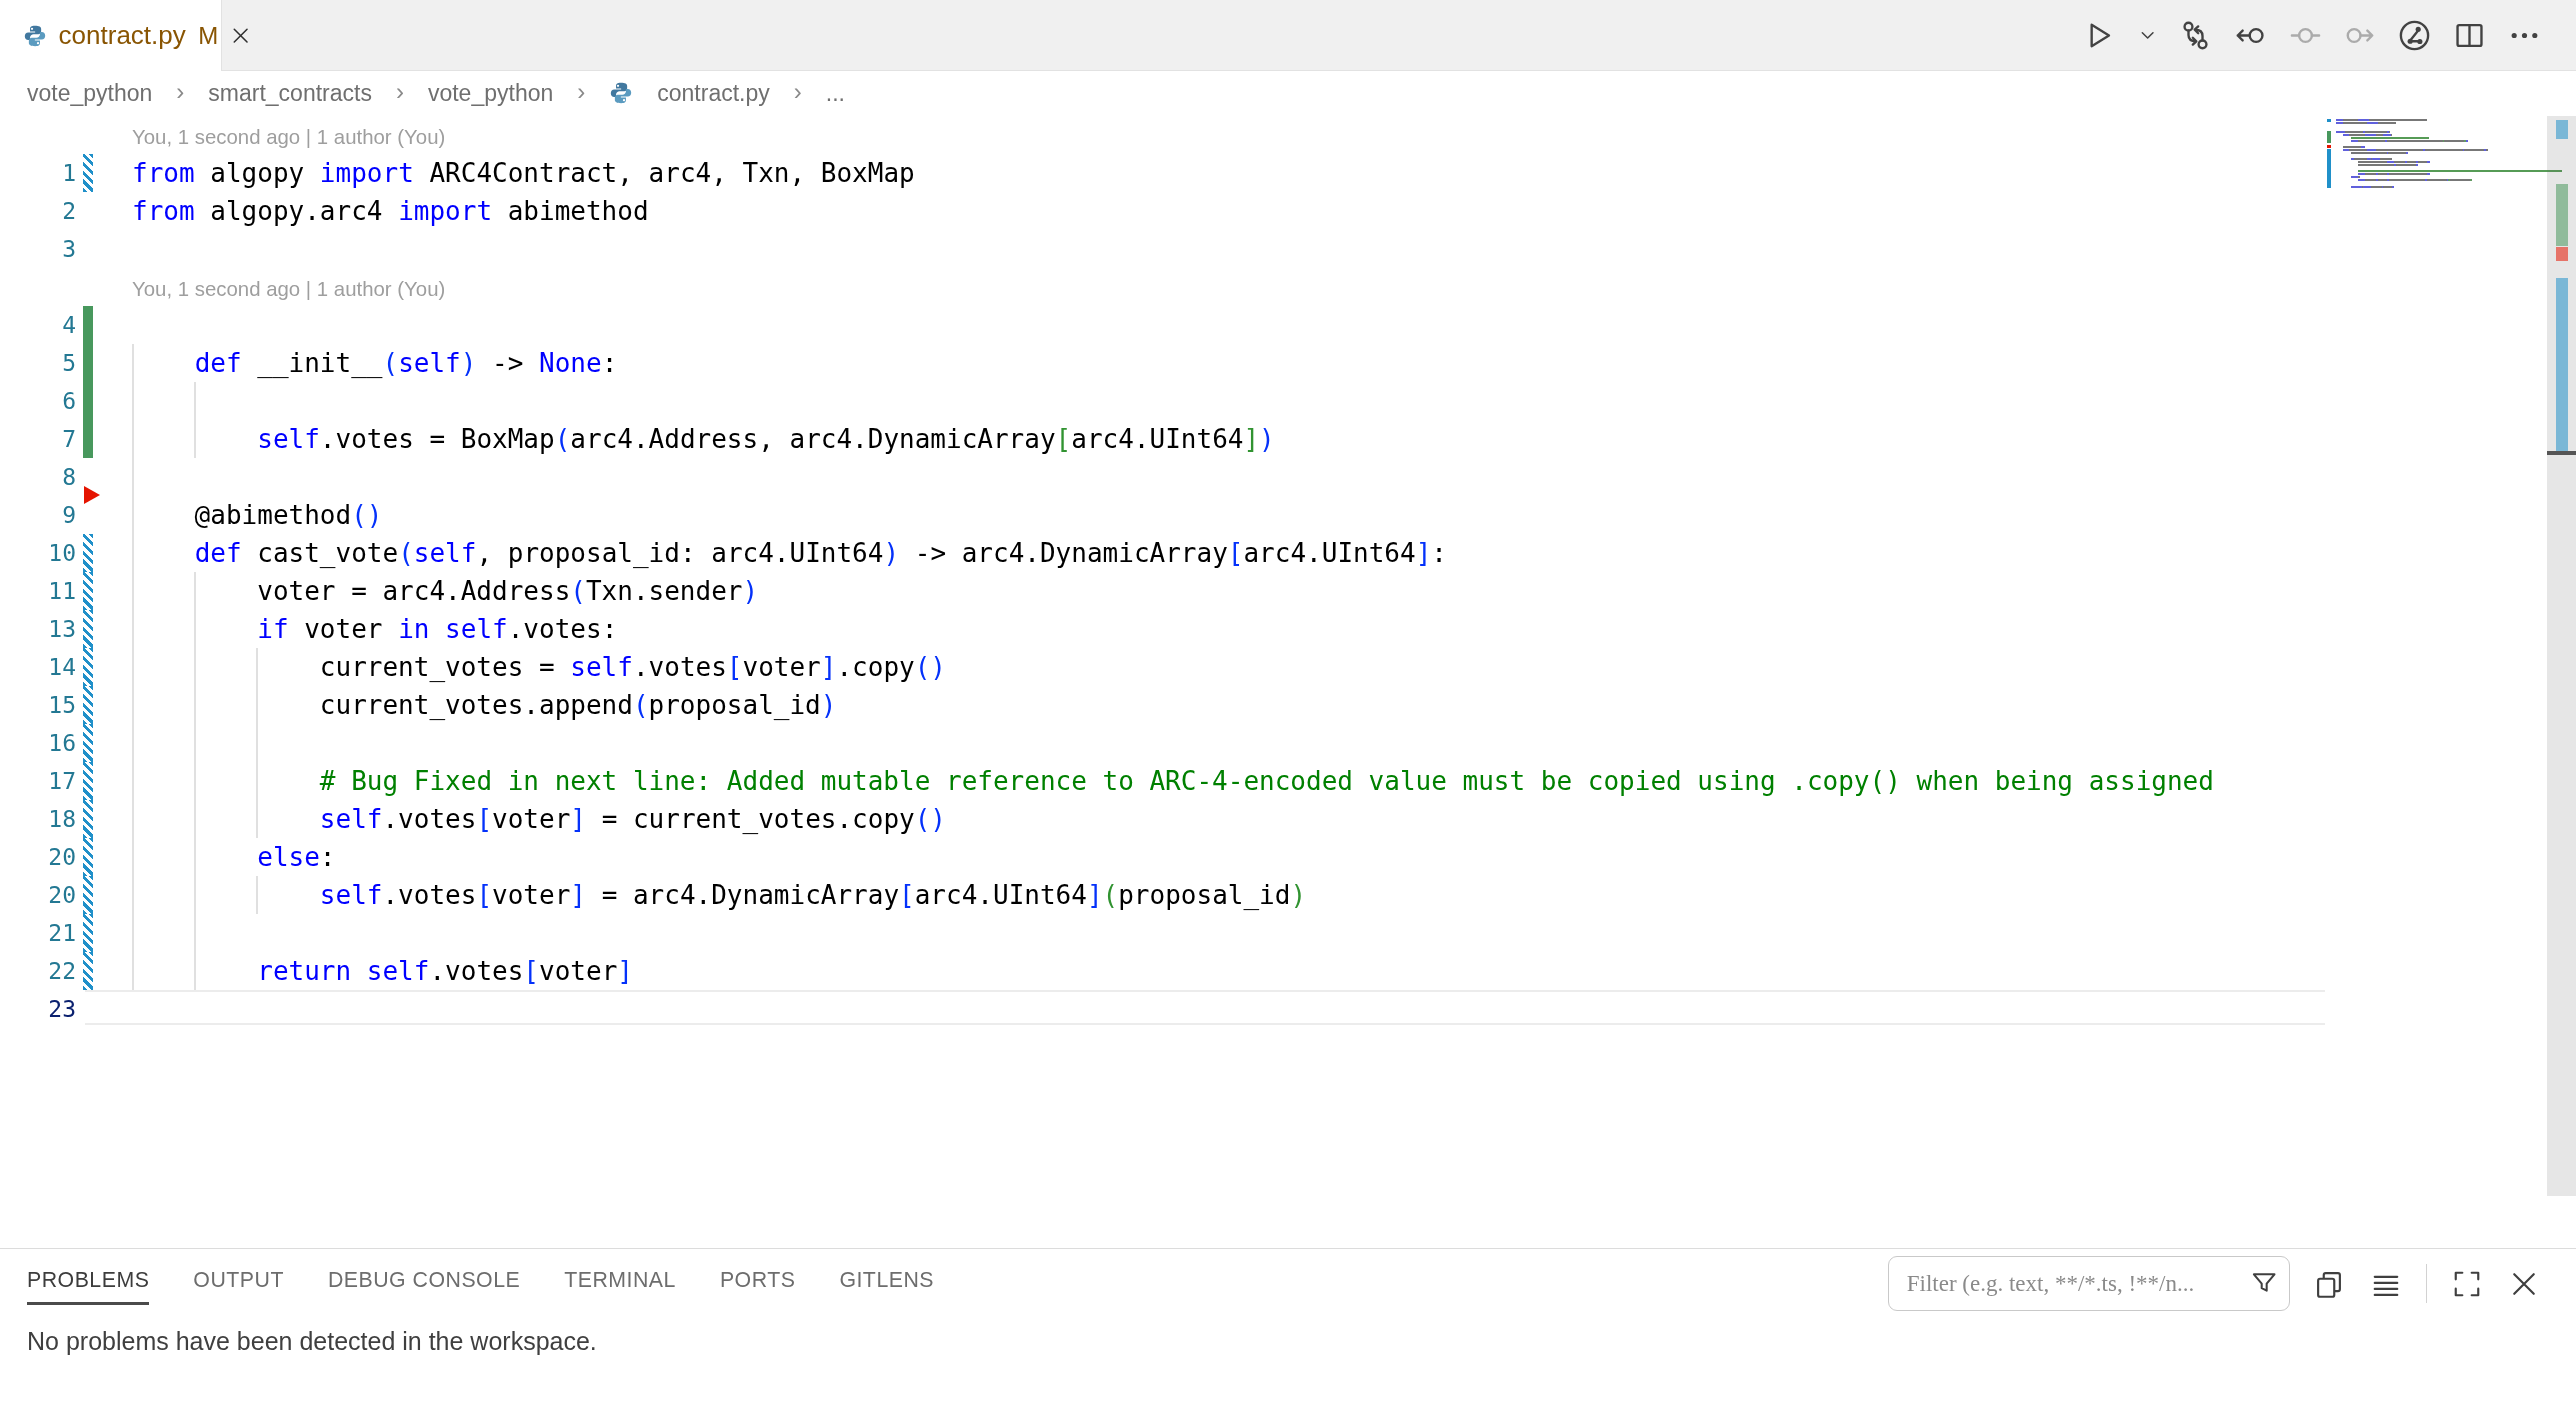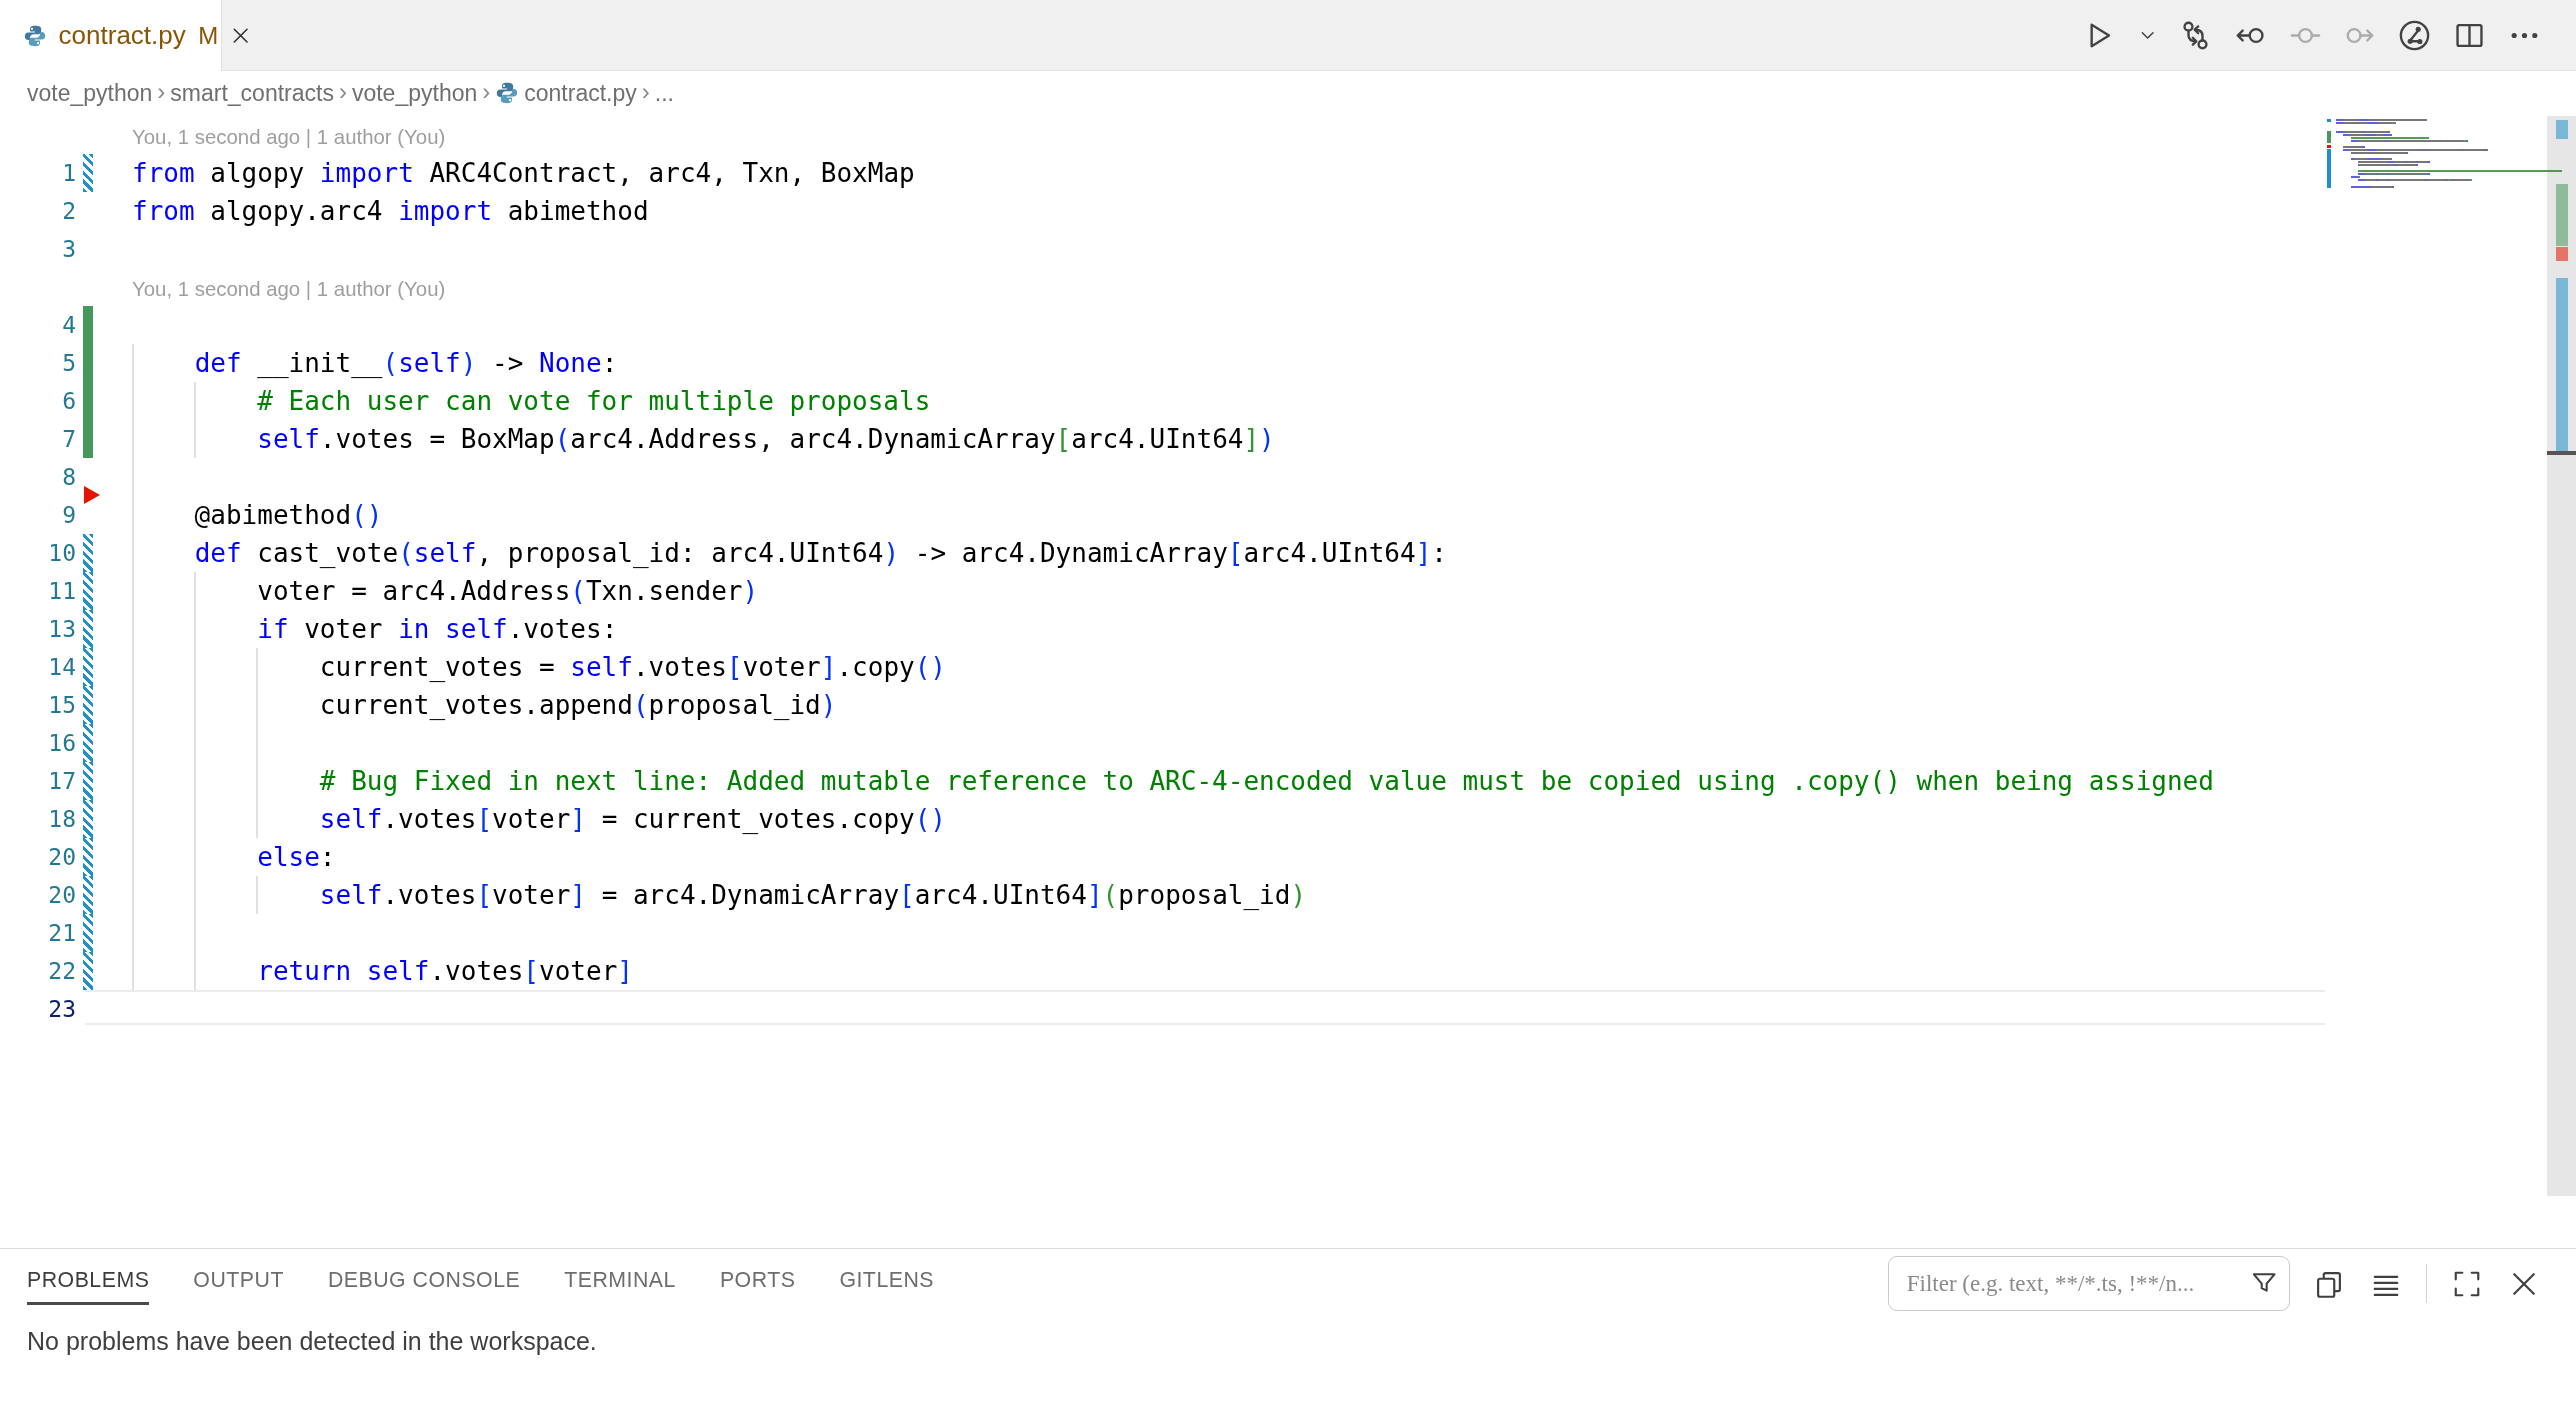--- a/index.html
+++ b/index.html
@@ -25,21 +25,21 @@
   .tab-close { margin-left: auto; width: 27px; height: 27px; color:#2f2f2f; display:flex; align-items:center; justify-content:center; cursor: pointer; }
   .tab-close svg { width: 21.3px; height: 21.3px; }
   .tab-actions { margin-left: auto; display: flex; align-items: center; padding-right: 34px; gap: 18.7px; }
   .icon-btn { width: 36px; height: 36px; display:flex; align-items:center; justify-content:center; color:#424242; cursor:pointer; }
   .icon-btn.small { width: 23px; }
   .icon-btn.disabled { color: #ababab; cursor: default; }
   .icon-btn svg { width: 33px; height: 33px; }
   .icon-btn.small svg { width: 21.3px; height: 21.3px; }
 
   
-  .breadcrumbs { height: 44px; display: flex; align-items: center; padding-left: 27px; gap: 5px; background:#fff; }
+  .breadcrumbs { height: 44px; display: flex; align-items: center; padding-left: 27px; gap: 24px; background:#fff; }
   .crumb { font-size: 23px; color: #6f6f6f; cursor: pointer; white-space: nowrap; }
   .crumb-sep { font-size: 24px; color: #8a8a8a; margin-top: -2.7px; }
   .crumb-pyicon { width: 24px; height: 24px; display:inline-flex; }
   .crumb-pyicon svg { width: 24px; height: 24px; }
 
   
   .editor { position: absolute; top: 116px; left: 0; right: 0; height: 1132px; background: #fff; }
   .code { position: absolute; left: 0; top: 0; width: 2327px; }
   .row { position: relative; height: 38px; }
   .ln {
@@ -249,21 +249,20 @@
           <span class="ln">5</span>
           <span class="deco added"></span>
           <span class="guide" style="left: 132px;"></span>
           <span class="content"><span class="tk-t">    </span><span class="tk-k">def</span><span class="tk-t"> __init__</span><span class="tk-p1">(</span><span class="tk-k">self</span><span class="tk-p1">)</span><span class="tk-t"> -&gt; </span><span class="tk-k">None</span><span class="tk-t">:</span></span>
         </div>
         <div class="row">
           <span class="ln">6</span>
           <span class="deco added"></span>
           <span class="guide" style="left: 132px;"></span>
           <span class="guide" style="left: 194px;"></span>
-          <span class="content"><span class="tk-t">        </span><span class="tk-c"># Each user can vote for multiple proposals</span></span>
         </div>
         <div class="row">
           <span class="ln">7</span>
           <span class="deco added"></span>
           <span class="guide" style="left: 132px;"></span>
           <span class="guide" style="left: 194px;"></span>
           <span class="content"><span class="tk-t">        </span><span class="tk-k">self</span><span class="tk-t">.votes = BoxMap</span><span class="tk-p1">(</span><span class="tk-t">arc4.Address, arc4.DynamicArray</span><span class="tk-p2">[</span><span class="tk-t">arc4.UInt64</span><span class="tk-p2">]</span><span class="tk-p1">)</span></span>
         </div>
         <div class="row">
           <span class="ln">8</span>

